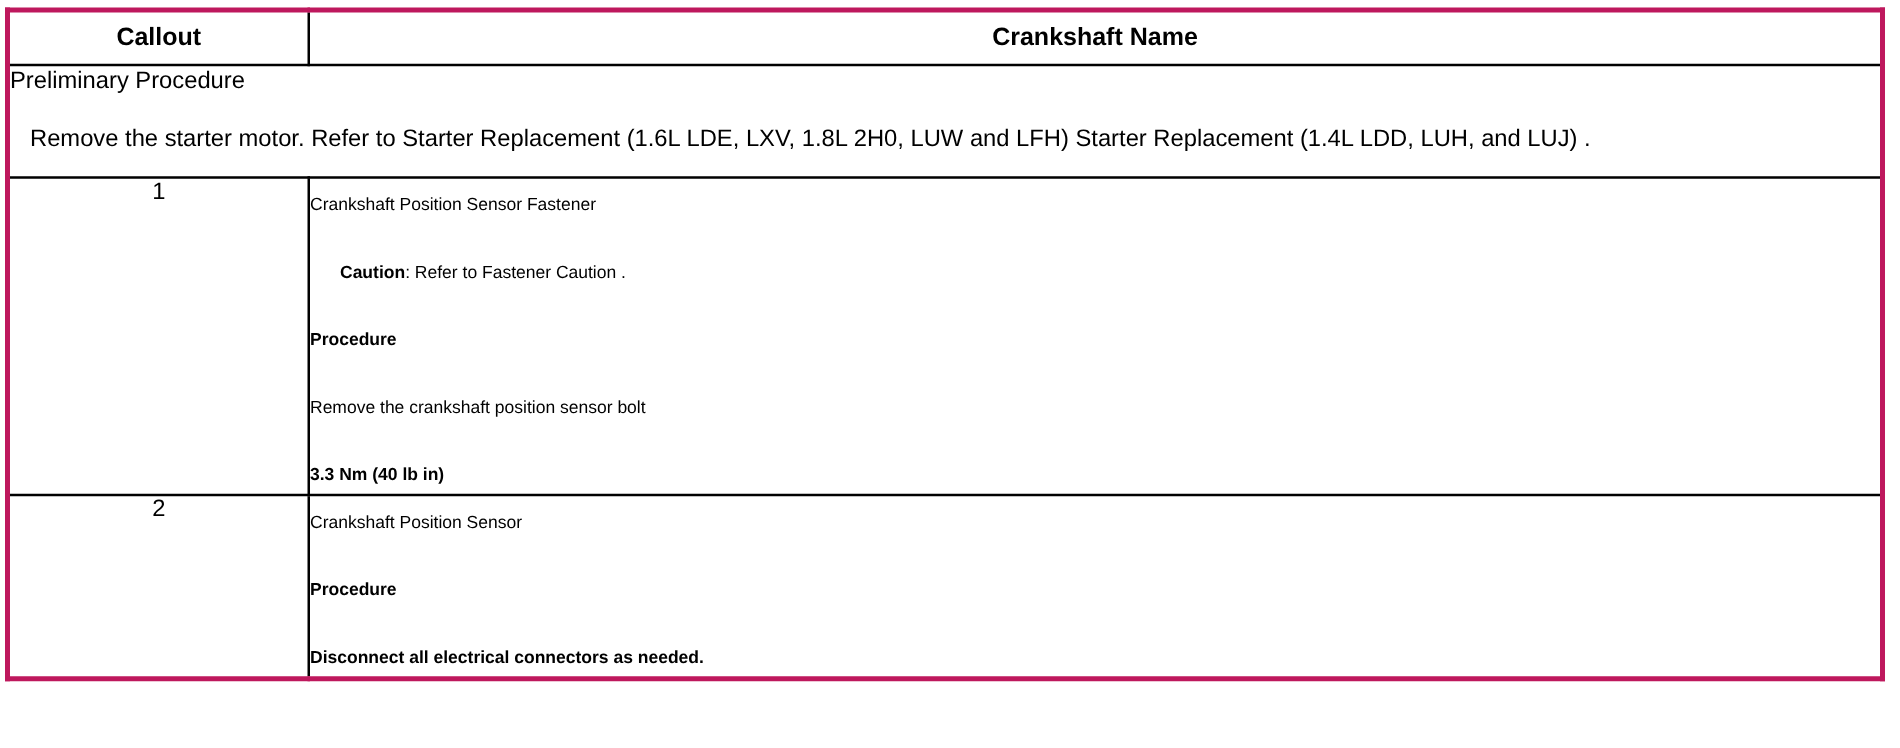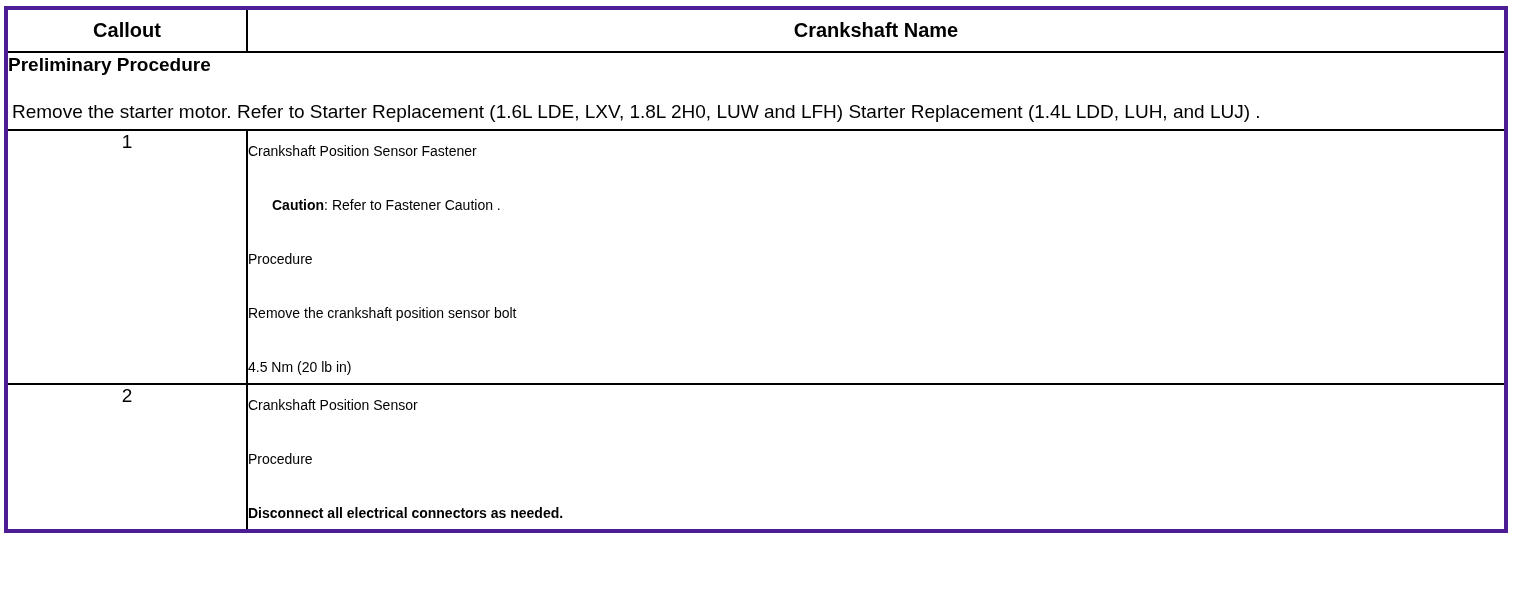--- a/index.html
+++ b/index.html
@@ -19,21 +19,21 @@
     position: absolute;
     left: 4px;
     top: 6px;
     width: 1504px;
   }
 
   table.service-table {
     border-collapse: collapse;
     table-layout: fixed;
     width: 1504px;
-    border: 4px solid #4c1d95;
+    border: 4px solid #be185d;
   }
 
   table.service-table td,
   table.service-table th {
     border: 2px solid #000000;
     vertical-align: top;
     padding: 0;
   }
 
   col.col-callout { width: 241px; }
@@ -47,30 +47,30 @@
     font-size: 20px;
     line-height: 41px;
     white-space: nowrap;
   }
 
   
   .prelim-cell {
     padding: 8px 6px 10px 6px;
   }
   .prelim-title {
-    font-weight: bold;
+    font-weight: normal;
     font-size: 19px;
     line-height: 23px;
     margin: 0 0 22px 0;
   }
   .prelim-body {
     font-weight: normal;
     font-size: 19px;
     line-height: 27px;
-    margin: 4px;
+    margin: 16px;
   }
 
   
   .callout-cell {
     vertical-align: middle;
     text-align: center;
     font-size: 19px;
     font-weight: normal;
   }
 
@@ -82,21 +82,21 @@
     font-size: 14px;
     line-height: 23px;
     margin: 0 0 31px 0;
     font-weight: normal;
   }
   .desc-line:last-child {
     margin-bottom: 4px;
     font-weight: bold;
   }
   .desc-line.bold {
-    font-weight: normal;
+    font-weight: bold;
   }
   .desc-line .lead {
     font-weight: bold;
     margin-left: 24px;
   }
 
   .row-1 .desc-cell { padding-top: 9px; }
   .row-2 .desc-cell { padding-top: 9px; }
 </style>
 </head>
@@ -122,21 +122,21 @@
         </td>
       </tr>
 
       <tr class="row-1">
         <td class="callout-cell">1</td>
         <td class="desc-cell">
           <p class="desc-line">Crankshaft Position Sensor Fastener</p>
           <p class="desc-line"><span class="lead">Caution</span><span>: Refer to Fastener Caution .</span></p>
           <p class="desc-line bold">Procedure</p>
           <p class="desc-line">Remove the crankshaft position sensor bolt</p>
-          <p class="desc-line bold">4.5 Nm (20 lb in)</p>
+          <p class="desc-line bold">3.3 Nm (40 lb in)</p>
         </td>
       </tr>
 
       <tr class="row-2">
         <td class="callout-cell">2</td>
         <td class="desc-cell">
           <p class="desc-line">Crankshaft Position Sensor</p>
           <p class="desc-line bold">Procedure</p>
           <p class="desc-line">Disconnect all electrical connectors as needed.</p>
         </td>

